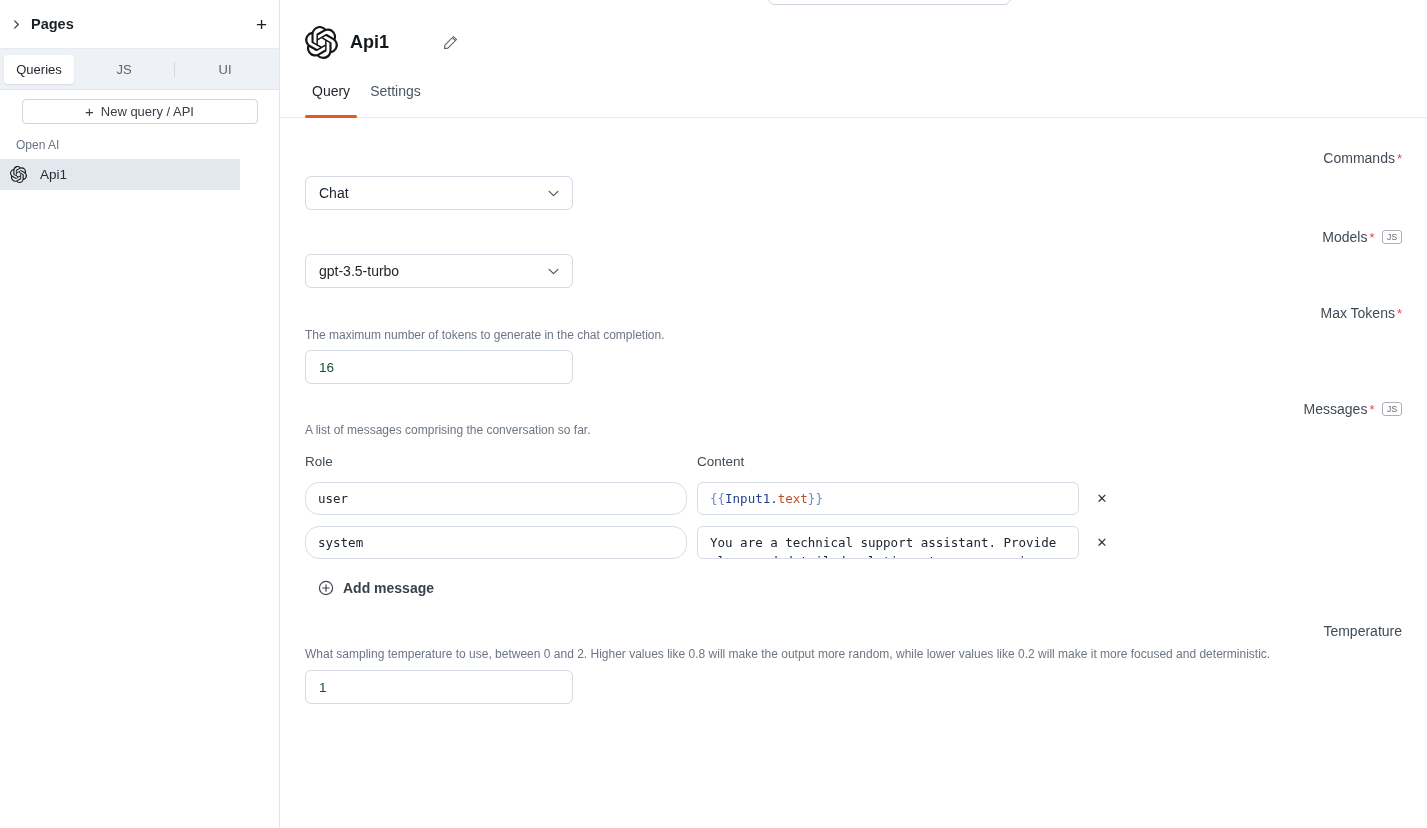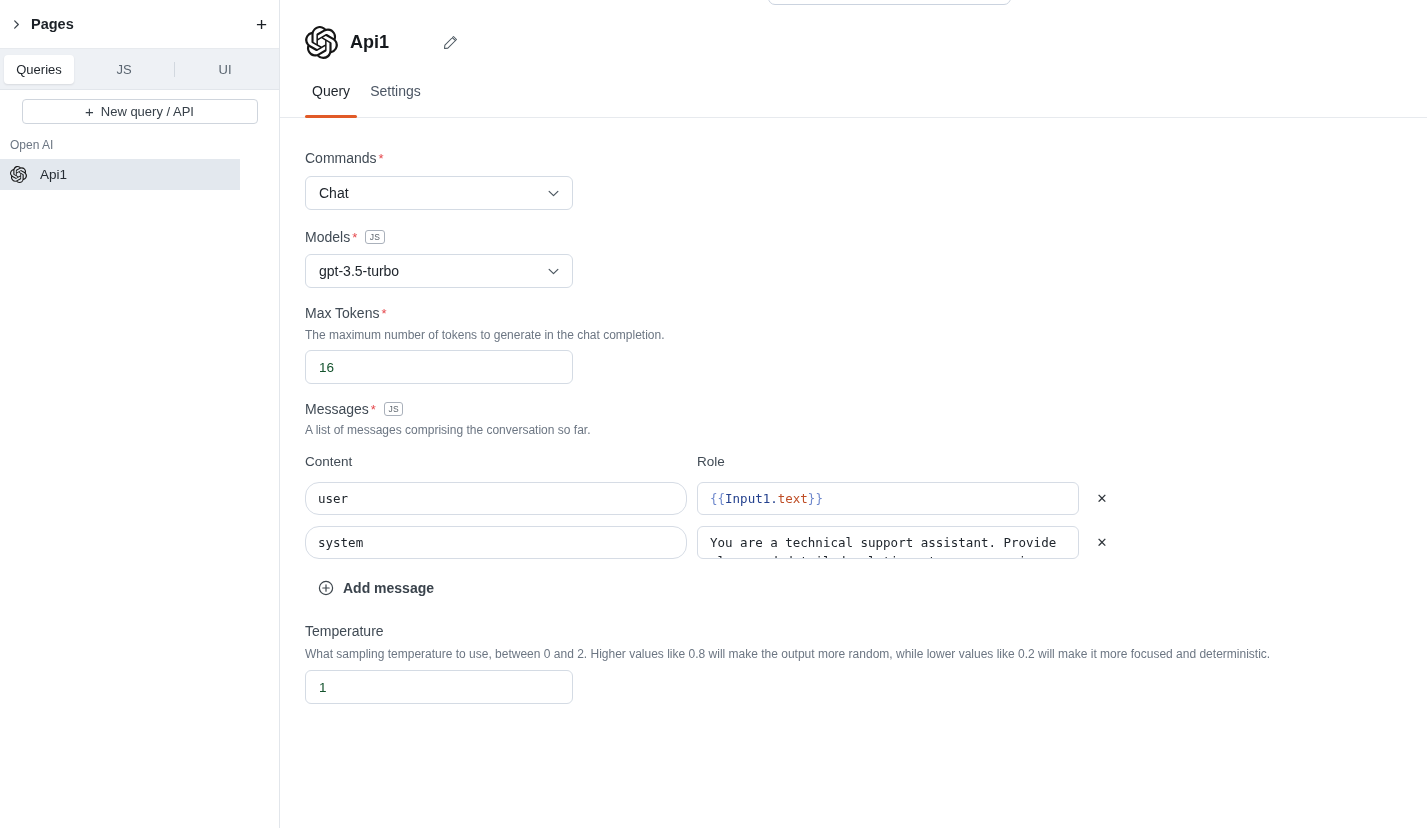--- a/index.html
+++ b/index.html
@@ -16,42 +16,42 @@
   .pages-row { height:49px; display:flex; align-items:center; padding:0 12px; border-bottom:1px solid #e7eaee; }
   .chev-right { display:flex; align-items:center; margin-right:10px; cursor:pointer; }
   .pages-label { font-weight:700; font-size:14.5px; color:#1c2127; }
   .icon-plus { margin-left:auto; font-size:19px; font-weight:400; color:#1c2127; cursor:pointer; line-height:1; }
   .side-tabs { height:41px; background:#eef1f5; display:flex; align-items:center; border-bottom:1px solid #e2e6eb; padding:0 4px; }
   .side-tab { flex:1; text-align:center; font-size:13px; color:#5a6570; padding:7px 0; cursor:pointer; }
   .side-tab.active { flex:0 0 70px; background:#fff; border-radius:4px; color:#1d232a; box-shadow:0 1px 2px rgba(16,24,40,.1); }
   .vdiv { width:1px; height:15px; background:#d2d8df; }
   .new-query { display:flex; align-items:center; justify-content:center; gap:7px; width:236px; margin:9px auto 0; height:25px; background:#fff; border:1px solid #cfd5dd; border-radius:4px; font-size:13px; color:#374049; cursor:pointer; font-family:inherit; }
   .new-query .nq-plus { font-size:15px; line-height:1; color:#374049; }
-  .group-label { font-size:12px; color:#6c7683; margin:14px 0 7px 10px; }
+  .group-label { font-size:12px; color:#6c7683; margin:14px 0 7px 16px; }
   .side-item { height:31px; display:flex; align-items:center; padding:0 10px; font-size:13.5px; color:#262d34; width:240px; cursor:pointer; }
   .side-item.selected { background:#e3e8ee; }
   .side-item .oi-sm { display:flex; align-items:center; margin-right:13px; }
   .oi-sm svg { width:17px; height:17px; }
 
   
   .main { flex:1; position:relative; background:#fff; }
   .cutoff-widget { position:absolute; top:-11px; left:488px; width:243px; height:16px; border:1.5px solid #cbd3df; border-radius:7px; background:#fff; }
   .header { display:flex; align-items:center; padding:26px 0 0 25px; }
   .oi-lg { display:flex; align-items:center; }
   .oi-lg svg { width:33px; height:33px; }
   .header h1 { font-size:18px; margin:0 0 0 12px; font-weight:700; color:#15191d; }
   .pencil { margin-left:54px; display:flex; align-items:center; cursor:pointer; }
 
   .main-tabs { display:flex; gap:20px; padding:24px 0 0 32px; border-bottom:1px solid #e7eaee; }
   .main-tab { font-size:14px; color:#4c5664; padding-bottom:18px; position:relative; cursor:pointer; }
   .main-tab.active { color:#1d232a; }
   .main-tab.active::after { content:""; position:absolute; left:-7px; right:-7px; bottom:-1px; height:3px; background:#e15a27; border-radius:2px; }
 
   .form { padding:32px 25px 0; }
-  .label-row { display:flex; align-items:center; font-size:14px; color:#414b55; }
+  .label-row { display:flex; align-items:center; font-size:14px; color:#414b55;justify-content:flex-end; }
   .req { color:#e5484d; margin-left:2px; font-size:13px; }
   .js-badge { margin-left:8px; font-size:8.5px; color:#5a626a; border:1px solid #aab1bb; border-radius:3px; padding:2px 3.5px 1.5px; line-height:1; letter-spacing:.3px; }
   .desc { font-size:12px; color:#6c7683; margin-top:9px; }
   .select { width:268px; height:34px; border:1px solid #d4dbe4; border-radius:6px; display:flex; align-items:center; justify-content:space-between; padding:0 13px; font-size:14px; color:#20262d; margin-top:10px; cursor:pointer; background:#fff;gap:41px; }
   .text-input { display:block; width:268px; height:34px; border:1px solid #d4dbe4; border-radius:6px; padding:0 13px; font-size:13.5px; color:#14532d; margin-top:8px; font-family:inherit; outline:none; background:#fff; }
   .f-commands { margin-bottom:19px; }
   .f-models { margin-bottom:17px; }
   .f-models .select { margin-top:9px; }
   .f-maxtokens .desc { margin-top:7px; }
   .f-maxtokens { margin-bottom:17px; }
@@ -175,22 +175,22 @@
 
       <div class="f-messages">
         <div class="label-row">
           <span>Messages</span>
             <span class="req">*</span>
           <span class="js-badge">JS</span>
         </div>
         <div class="desc">A list of messages comprising the conversation so far.</div>
 
         <div class="msg-grid">
+          <div class="col-head">Role</div>
           <div class="col-head">Content</div>
-          <div class="col-head">Role</div>
           <div aria-hidden="true"></div>
 
           <input class="mono-input" type="text" value="user" style="">
           <div class="code-box">
               <span class="code-line"><span class="tok-brace">{{</span><span class="tok-entity">Input1</span><span class="tok-entity">.</span><span class="tok-prop">text</span><span class="tok-brace">}}</span></span>
             </div>
           <button class="close-btn">✕</button>
 
           <input class="mono-input" type="text" value="system" style="">
           <div class="code-box">

